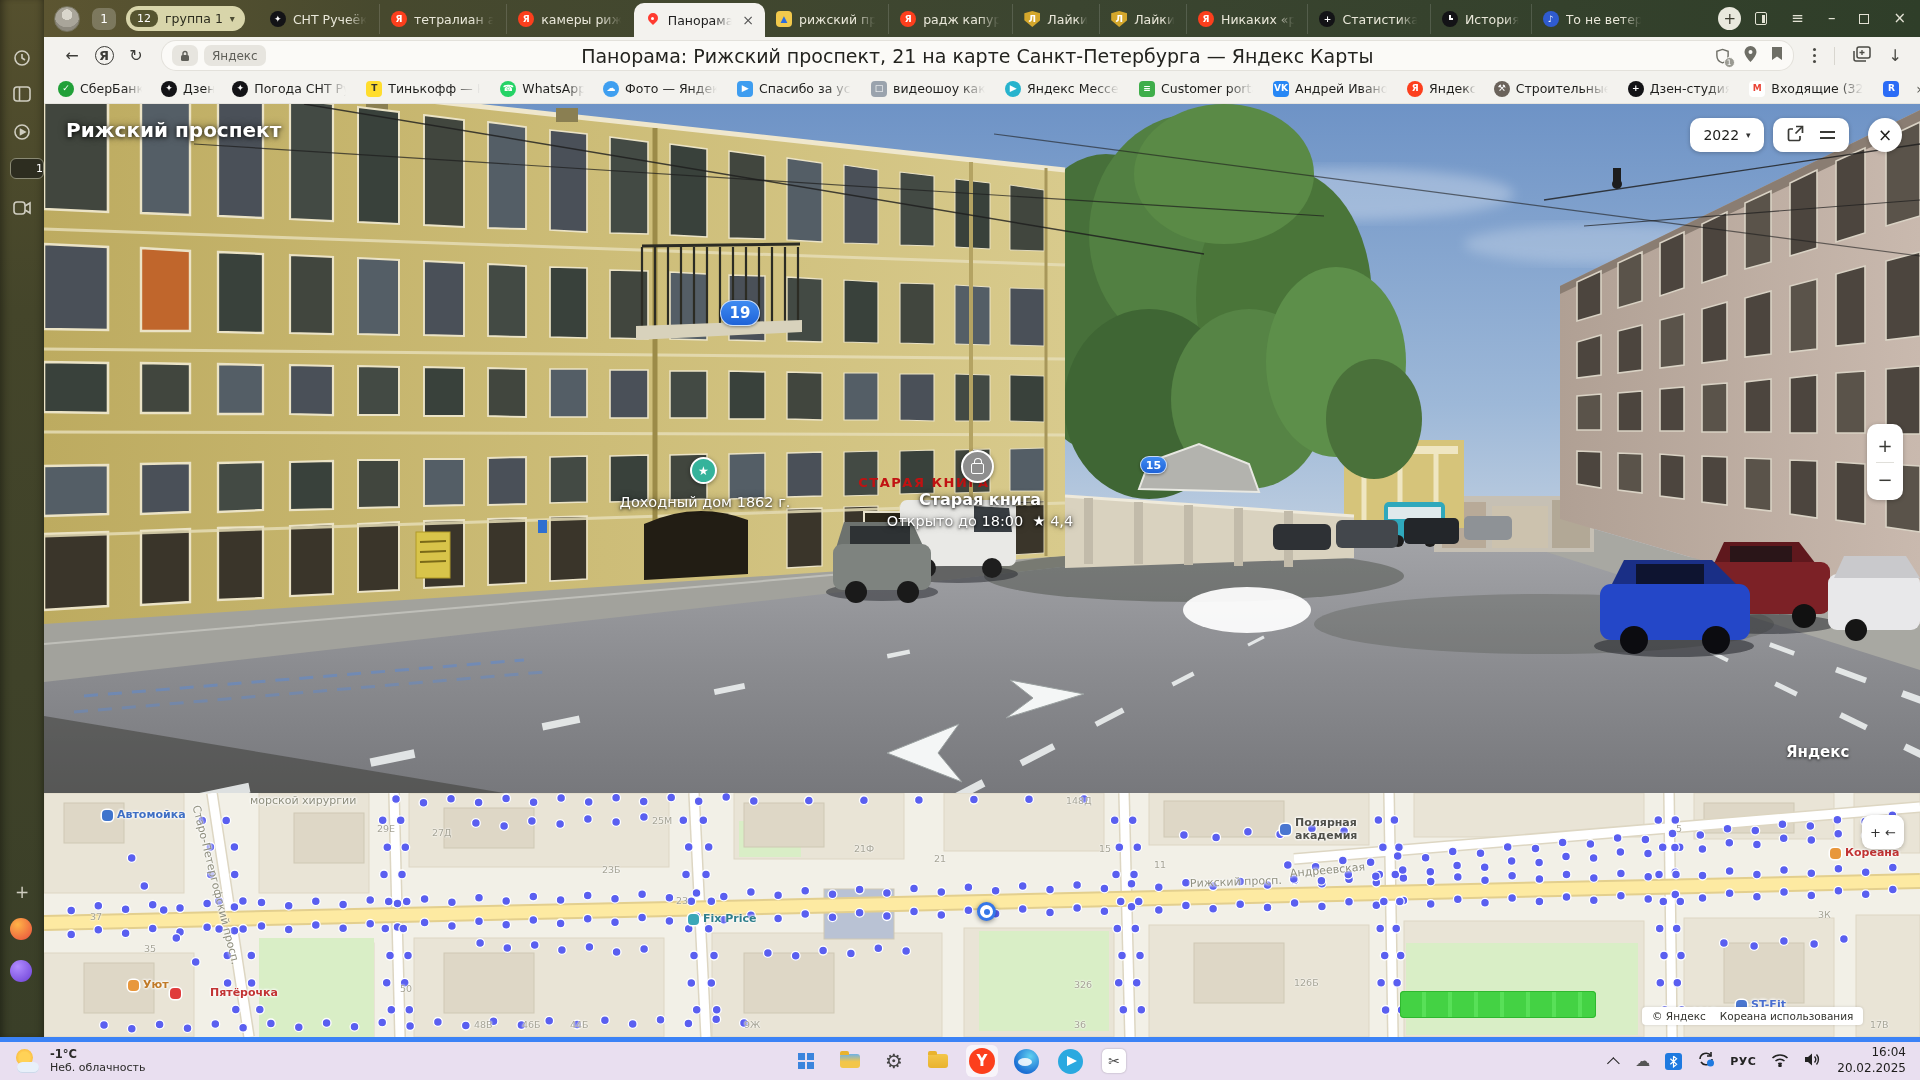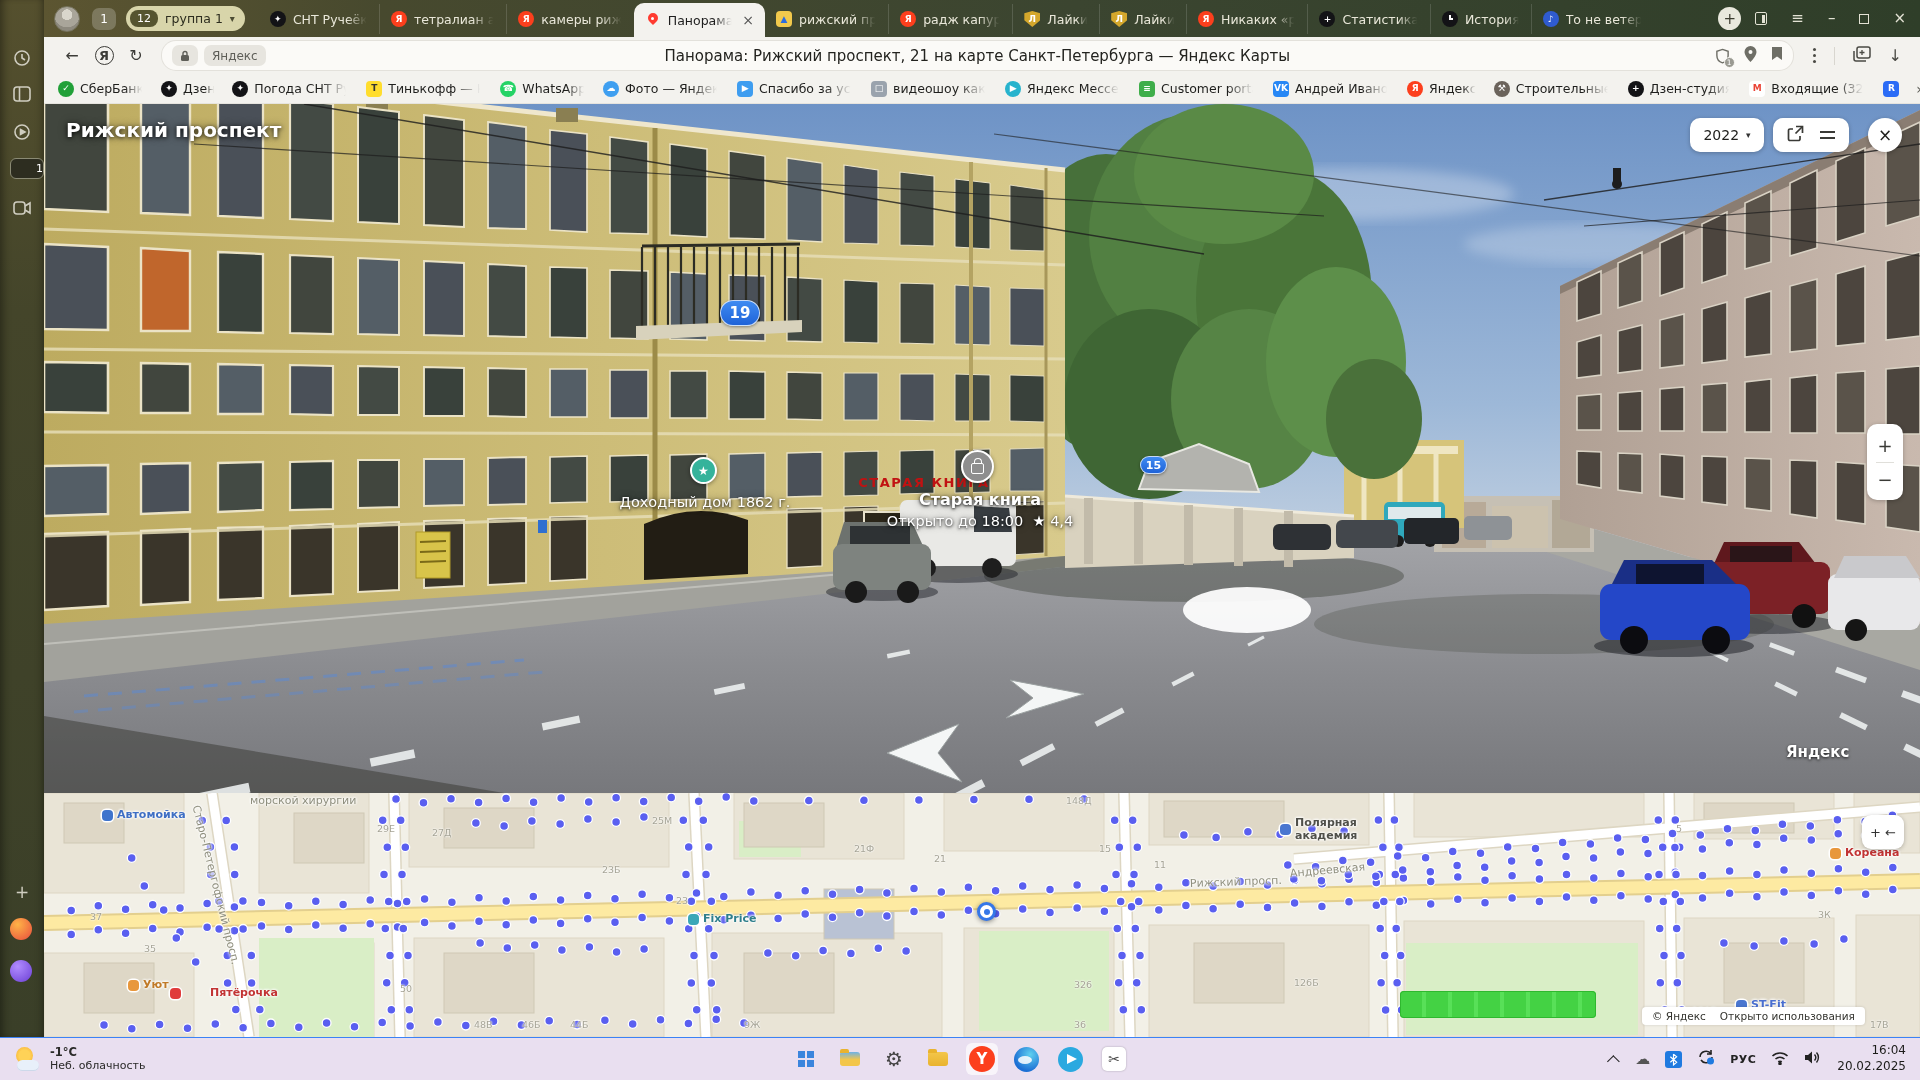--- a/index.html
+++ b/index.html
@@ -61,21 +61,21 @@
   
   .toolbar{position:absolute;left:44px;top:37px;width:1876px;height:37px;background:#f3f2ee;
     display:flex;align-items:center;padding:0 10px 0 14px;gap:4px;}
   .nav-btn{width:28px;height:28px;display:flex;align-items:center;justify-content:center;font-size:16px;color:#3c3c38;border-radius:7px;}
   .ya-btn{font-size:13px;font-weight:bold;border:1.5px solid #3c3c38;border-radius:50%;width:19px;height:19px;}
   .urlbar{flex:1;height:29px;background:#fbfaf7;border-radius:14px;margin:0 8px;display:flex;align-items:center;
     padding:0 10px;position:relative;box-shadow:0 0 0 1px #e3e1db;}
   .chip{height:21px;background:#e7e5df;border-radius:7px;display:flex;align-items:center;padding:0 8px;
     color:#5e5e58;font-size:12px;gap:4px;}
   .chip + .chip{margin-left:6px;}
-  .page-title{position:absolute;left:0;right:0;text-align:center;font-size:15px;color:#23231f;pointer-events:none;}
+  .page-title{position:absolute;left:0;right:0;text-align:center;font-size:19px;color:#23231f;pointer-events:none;}
   .url-icons{margin-left:auto;display:flex;align-items:center;gap:14px;color:#6e6e66;}
   .shield-wrap{position:relative;display:flex;}
   .shield-badge{position:absolute;right:-5px;bottom:-4px;background:#9a9a92;color:#fff;font-size:7.5px;
     width:11px;height:11px;border-radius:50%;display:flex;align-items:center;justify-content:center;border:1px solid #fbfaf7;}
   .tb-right{display:flex;align-items:center;gap:18px;color:#4a4a44;padding:0 8px;}
   .vdiv{width:1px;height:18px;background:#d8d6cf;}
   .dots3{width:3px;height:3px;border-radius:50%;background:#4a4a44;box-shadow:0 -6px 0 #4a4a44,0 6px 0 #4a4a44;}
 
   
   .bookmarks{position:absolute;left:44px;top:74px;width:1876px;height:30px;background:#f3f2ee;
@@ -128,21 +128,21 @@
   .pos-marker::after{content:"";position:absolute;left:3.5px;top:3.5px;width:6px;height:6px;border-radius:50%;background:#3577e8;}
   .map-expand{position:absolute;left:1818px;top:22px;width:42px;height:34px;background:#fff;border-radius:9px;
     box-shadow:0 1px 4px rgba(0,0,0,.25);display:flex;align-items:center;justify-content:center;gap:4px;
     font-size:13px;color:#333;}
   .green-bar{position:absolute;left:1356px;top:198px;width:196px;height:27px;border-radius:4px;
     background:repeating-linear-gradient(90deg,#44d244 0 22px,#58e058 22px 26px);box-shadow:0 0 0 1px #2fb82f inset;}
   .attribution{position:absolute;left:1598px;top:214px;background:#fff;border-radius:4px;padding:3px 10px;
     font-size:10.5px;color:#33332e;display:flex;gap:14px;box-shadow:0 0 3px rgba(0,0,0,.15);}
 
   
-  .taskbar{position:absolute;left:0;top:1037px;width:1920px;height:43px;background:#e9dff0;border-top:1px solid #3b82f6;
+  .taskbar{position:absolute;left:0;top:1037px;width:1920px;height:43px;background:#e9dff0;border-top:5px solid #3b82f6;
     display:flex;align-items:center;}
   .weather{display:flex;align-items:center;gap:8px;margin-left:14px;color:#2a2a28;}
   .wicon{position:relative;width:28px;height:26px;}
   .wicon .sun{position:absolute;left:2px;top:1px;width:17px;height:17px;border-radius:50%;
     background:radial-gradient(circle,#ffd257 45%,#f7a82b);}
   .wicon .cl{position:absolute;left:3px;bottom:1px;width:22px;height:11px;border-radius:8px;background:#e8f0fa;
     box-shadow:0 -1px 0 #cdd9ea inset;}
   .wtext{font-size:11px;line-height:1.25;}
   .wtemp{font-weight:bold;font-size:11.5px;}
   .task-center{position:absolute;left:50%;transform:translateX(-50%);display:flex;align-items:center;gap:12px;height:100%;}
@@ -1205,21 +1205,21 @@
       <div class="hn" style="left: 890px; top: 60px;">21</div>
 
     <div class="pos-marker"></div>
     <div class="green-bar"></div>
     <div class="map-expand">
       <span>+</span>
         <span>←</span>
     </div>
     <div class="attribution">
       <span>© Яндекс</span>
-      <span>Открыто использования</span>
+      <span>Кореана использования</span>
     </div>
   </div>
 
   <div class="taskbar">
     <div class="weather">
       <span class="wicon">
           <span class="sun"></span>
           <span class="cl"></span>
         </span>
       <span class="wtext">

